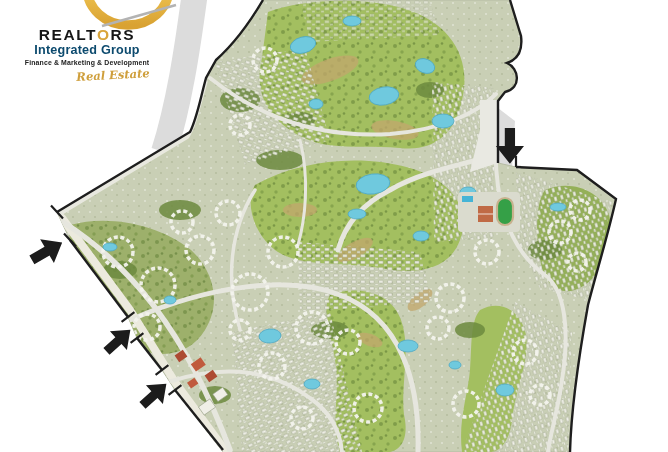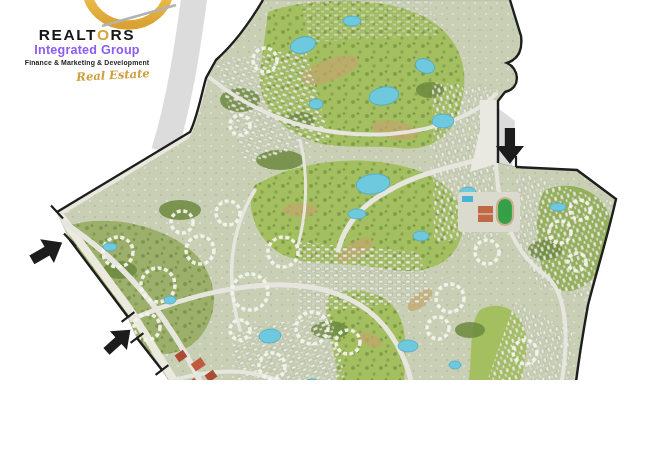--- a/index.html
+++ b/index.html
@@ -1,23 +1,23 @@
 <!DOCTYPE html>
 <html><head>
 <meta charset="utf-8">
 <style>
   html,body{margin:0;padding:0;background:#ffffff;}
-  .stage{position:relative;width:668px;height:380px;background:#ffffff;overflow:hidden;
+  .stage{position:relative;width:668px;height:452px;background:#ffffff;overflow:hidden;
          font-family:"Liberation Sans",sans-serif;}
   .map-svg{position:absolute;left:0;top:0;z-index:1;}
   .logo{position:absolute;left:12px;top:0;width:150px;z-index:5;text-align:center;padding-top:27px;}
   .logo-mark{position:absolute;left:64px;top:0;}
   .brand{font-size:15.5px;font-weight:700;letter-spacing:1.6px;color:#161616;line-height:1.0;}
   .brand .gold-o{color:#d9a43a;}
-  .brand-sub{font-size:12.6px;font-weight:600;letter-spacing:0.2px;color:#8b5cf6;line-height:1.05;margin-top:1px;}
+  .brand-sub{font-size:12.6px;font-weight:600;letter-spacing:0.2px;color:#0c4a6e;line-height:1.05;margin-top:1px;}
   .brand-tag{font-size:6.9px;font-weight:700;color:#222;letter-spacing:0.15px;margin-top:2px;}
   .brand-script{font-family:"DejaVu Serif",serif;font-style:italic;font-weight:600;font-size:11.5px;
                 color:#cf9f3c;margin-top:2px;margin-left:52px;transform:rotate(-3deg);}
 </style>
 </head>
 <body>
 
 <div class="stage">
 
   <svg class="map-svg" width="668" height="452" viewBox="0 0 668 452">

